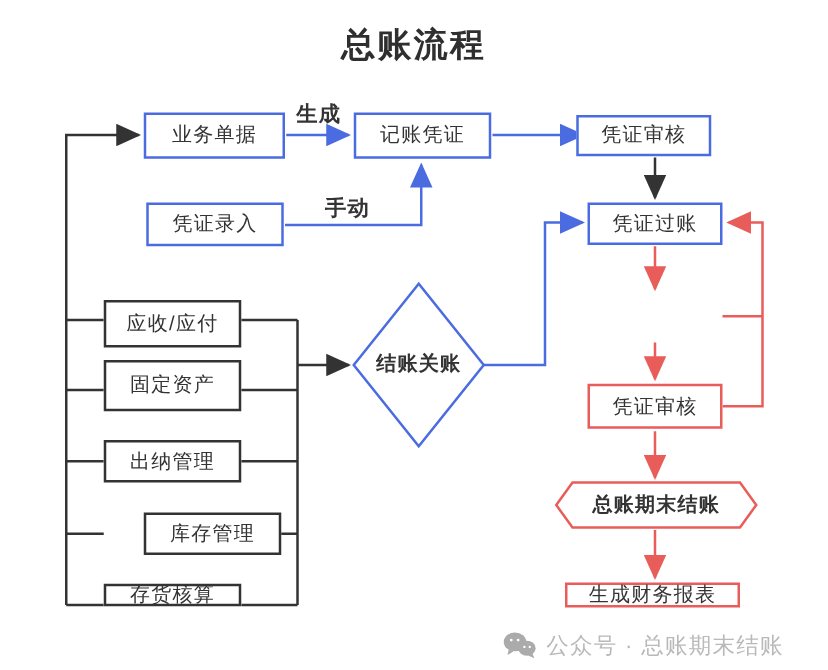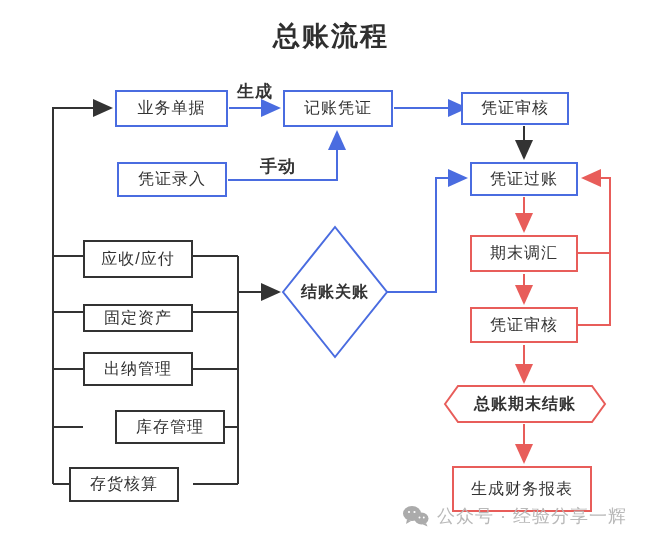--- a/index.html
+++ b/index.html
@@ -100,28 +100,27 @@
     <polygon points="445,404 458,386 592,386 605,404 592,422 458,422" fill="#ffffff" stroke="#e85d5a" stroke-width="2"></polygon>
   </svg>
 
   <div class="node blue-node" style="left:115px;top:90px;width:113px;height:37px;">业务单据</div>
   <div class="node blue-node" style="left:283px;top:90px;width:110px;height:37px;">记账凭证</div>
   <div class="node blue-node" style="left:461px;top:92px;width:108px;height:33px;">凭证审核</div>
   <div class="node blue-node" style="left:117px;top:162px;width:110px;height:35px;">凭证录入</div>
   <div class="node blue-node" style="left:470px;top:162px;width:108px;height:34px;">凭证过账</div>
 
   <div class="node black-node" style="left:83px;top:240px;width:110px;height:38px;">应收/应付</div>
-  <div class="node black-node" style="left:83px;top:304px;width:110px;height:28px;">固定资产</div>
+  <div class="node black-node" style="left:83px;top:288px;width:110px;height:41px;">固定资产</div>
   <div class="node black-node" style="left:83px;top:352px;width:110px;height:34px;">出纳管理</div>
   <div class="node black-node" style="left:83px;top:410px;width:110px;height:34px;margin-left:32px;">库存管理</div>
-  <div class="node black-node" style="left:69px;top:467px;width:110px;height:35px;">存货核算</div>
+  <div class="node black-node" style="left:83px;top:467px;width:110px;height:18px;">存货核算</div>
 
-  <div class="node red-node" style="left:470px;top:235px;width:108px;height:37px;">期末调汇</div>
   <div class="node red-node" style="left:470px;top:307px;width:108px;height:36px;">凭证审核</div>
-  <div class="node red-node" style="left:452px;top:466px;width:140px;height:46px;">生成财务报表</div>
+  <div class="node red-node" style="left:452px;top:466px;width:140px;height:20px;">生成财务报表</div>
 
   <div class="shape-label" style="left:295px;top:264px;width:80px;height:56px;line-height:24px;">
     <span>结账</span>
     <span>关账</span>
   </div>
 
   <div class="shape-label" style="left:450px;top:387px;width:150px;height:34px;">总账期末结账</div>
 
   <div class="edge-label" style="left:230px;top:80px;width:50px;">生成</div>
   <div class="edge-label" style="left:253px;top:155px;width:50px;">手动</div>
@@ -130,16 +129,16 @@
     <svg width="27" height="22" viewBox="0 0 27 22">
       <ellipse cx="10" cy="8.5" rx="9" ry="7.5" fill="#ababab"></ellipse>
       <path d="M5,14.5 L4,19 L9,16" fill="#ababab"></path>
       <ellipse cx="19.5" cy="13.5" rx="7" ry="6" fill="#ababab"></ellipse>
       <path d="M24,18 L25.5,21.5 L20.5,19.3" fill="#ababab"></path>
       <circle cx="7" cy="7" r="1.1" fill="#ffffff"></circle>
       <circle cx="12.5" cy="7" r="1.1" fill="#ffffff"></circle>
       <circle cx="17.5" cy="12.5" r="0.95" fill="#ffffff"></circle>
       <circle cx="21.8" cy="12.5" r="0.95" fill="#ffffff"></circle>
     </svg>
-    <span>公众号 · 经验分享一辉</span>
+    <span>公众号 · 总账期末结账</span>
   </div>
 
 </div>
 
 </body></html>

